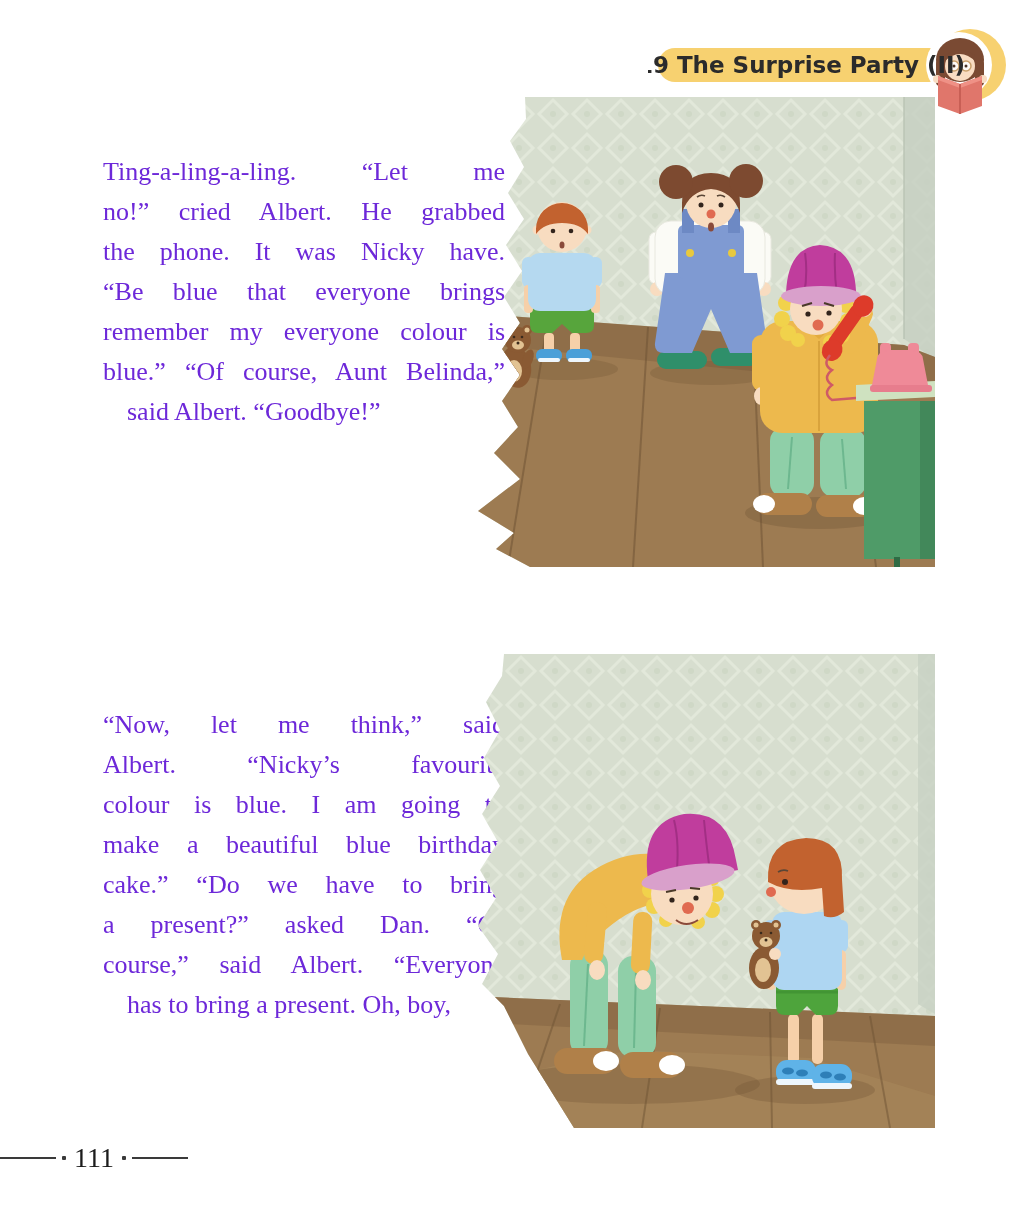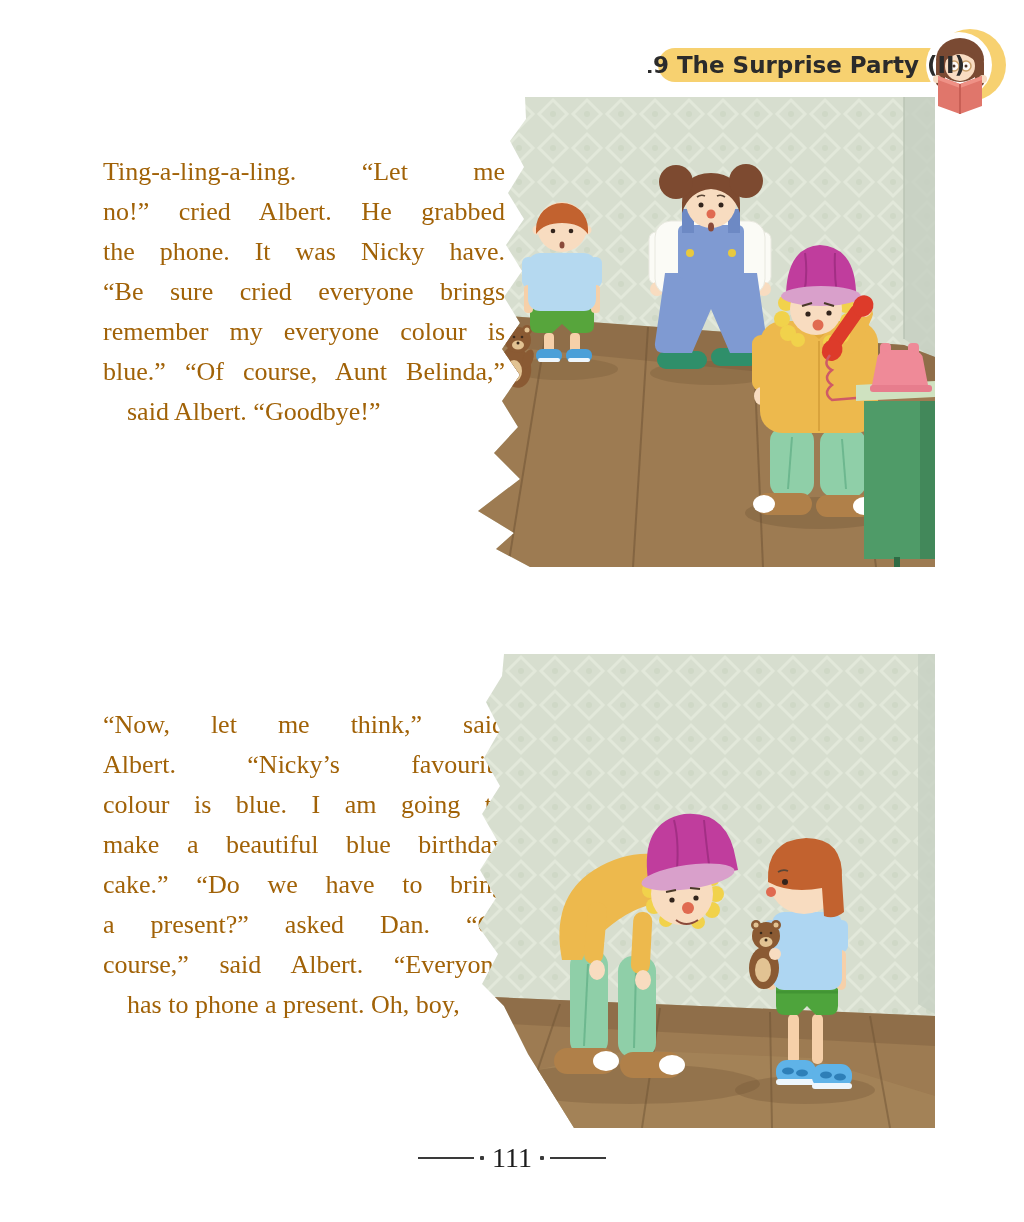--- a/index.html
+++ b/index.html
@@ -1,31 +1,31 @@
 <!DOCTYPE html>
 <html><head>
 <meta charset="utf-8">
 <style>
   html,body{margin:0;padding:0;background:#ffffff;}
   #page{position:relative;width:1024px;height:1222px;background:#ffffff;overflow:hidden;
         font-family:"Liberation Serif","DejaVu Serif",serif;}
   
   #lesson-header{position:absolute;left:648px;top:24px;width:370px;height:95px;}
   
-  .para{position:absolute;left:103px;width:402px;font-size:26px;line-height:40px;color:#a16207;}
+  .para{position:absolute;left:103px;width:402px;font-size:26px;line-height:40px;color:#6d28d9;}
   .para .line{text-align:justify;text-align-last:justify;height:40px;overflow:visible;}
   .para .line:last-child{text-align-last:left;margin-left:24px;}
   #para1{top:152px;}
   #para2{top:705px;}
   
   .scene{position:absolute;}
   #scene1{left:468px;top:97px;}
   #scene2{left:470px;top:654px;}
   
-  #footer{position:absolute;left:0;top:1144px;width:1024px;display:flex;align-items:center;justify-content:center;gap:6px;}
+  #footer{position:absolute;left:0;top:1144px;width:1024px;display:flex;align-items:center;gap:6px;}
   .pn-line{display:inline-block;width:56px;height:2px;background:#3a3a3a;}
   .pn-dot{display:inline-block;width:4px;height:4px;background:#3a3a3a;border-radius:1px;}
   .pn-num{font-family:"Liberation Serif",serif;font-size:28px;color:#1c1c1c;margin:0 2px;line-height:1;}
 </style>
 </head>
 <body>
 
 <div id="page">
 
   <svg id="lesson-header" viewBox="0 0 370 95">
@@ -51,21 +51,21 @@
       <path d="M290,52 L312,60 L334,52 L334,56 L312,64 L290,56 Z" fill="#ef9186"></path>
       <line x1="312" y1="60" x2="312" y2="90" stroke="#c85f55" stroke-width="2"></line>
     </g>
     <text x="153" y="49" text-anchor="middle" font-family="DejaVu Sans, sans-serif" font-size="23" font-weight="bold" fill="#2b2b2b">19 The Surprise Party (II)</text>
   </svg>
 
   <div id="para1" class="para">
       <div class="line">Ting-a-ling-a-ling. “Let me</div>
       <div class="line">no!” cried Albert. He grabbed</div>
       <div class="line">the phone. It was Nicky have.</div>
-      <div class="line">“Be sure cried everyone brings</div>
+      <div class="line">“Be blue that everyone brings</div>
       <div class="line">remember my everyone colour is</div>
       <div class="line">blue.” “Of course, Aunt Belinda,”</div>
       <div class="line">said Albert. “Goodbye!”</div>
     </div>
 
   <svg id="scene1" class="scene" width="467" height="470" viewBox="0 0 467 470">
     <defs>
       <pattern id="wp1" width="34" height="34" patternUnits="userSpaceOnUse">
         <rect width="34" height="34" fill="#d7decf"></rect>
         <path d="M17 3 L31 17 L17 31 L3 17 Z" fill="none" stroke="#e2e8da" stroke-width="3"></path>
@@ -213,21 +213,21 @@
   </svg>
 
   <div id="para2" class="para">
       <div class="line">“Now, let me think,” said</div>
       <div class="line">Albert. “Nicky’s favourite</div>
       <div class="line">colour is blue. I am going to</div>
       <div class="line">make a beautiful blue birthday</div>
       <div class="line">cake.” “Do we have to bring</div>
       <div class="line">a present?” asked Dan. “Of</div>
       <div class="line">course,” said Albert. “Everyone</div>
-      <div class="line">has to phone a present. Oh, boy,</div>
+      <div class="line">has to bring a present. Oh, boy,</div>
     </div>
 
   <svg id="scene2" class="scene" width="465" height="474" viewBox="0 0 465 474">
     <defs>
       <pattern id="wp2" width="34" height="34" patternUnits="userSpaceOnUse">
         <rect width="34" height="34" fill="#d7decf"></rect>
         <path d="M17 3 L31 17 L17 31 L3 17 Z" fill="none" stroke="#e2e8da" stroke-width="3"></path>
         <circle cx="17" cy="17" r="3" fill="#cfd8c6"></circle>
       </pattern>
       <clipPath id="c2">

